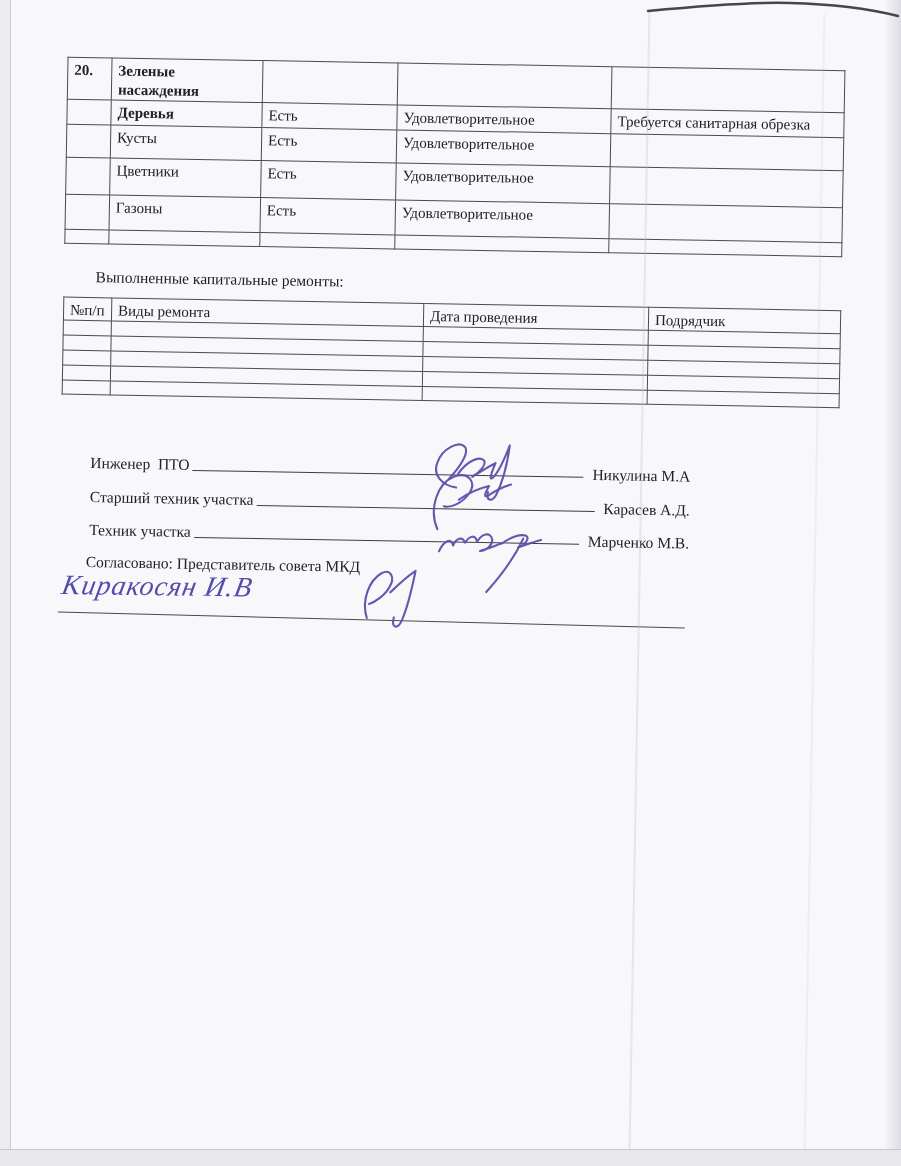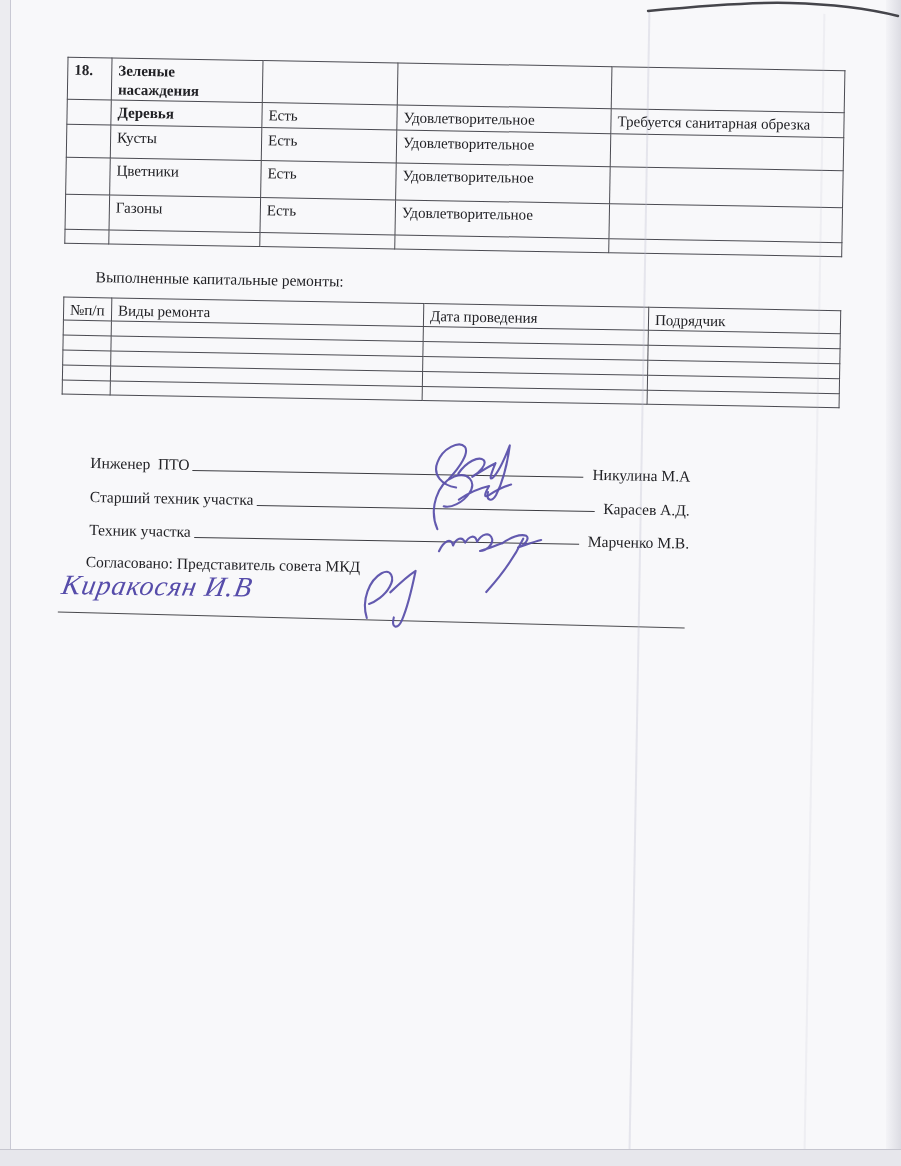--- a/index.html
+++ b/index.html
@@ -69,21 +69,21 @@
   <table class="scan" style="left:68px;top:56px;width:777px;">
     <colgroup>
       <col style="width:44px">
         <col style="width:151px">
         <col style="width:135px">
       <col style="width:214px">
         <col style="width:233px">
     </colgroup>
     <tbody>
         <tr style="height:42px">
-      <td class="b">18.</td>
+      <td class="b">20.</td>
       <td class="b">Зеленые насаждения</td>
       <td></td>
       <td></td>
       <td></td>
     </tr>
     <tr style="height:25px">
       <td></td>
       <td class="b">Деревья</td>
       <td>Есть</td>
       <td>Удовлетворительное</td>

